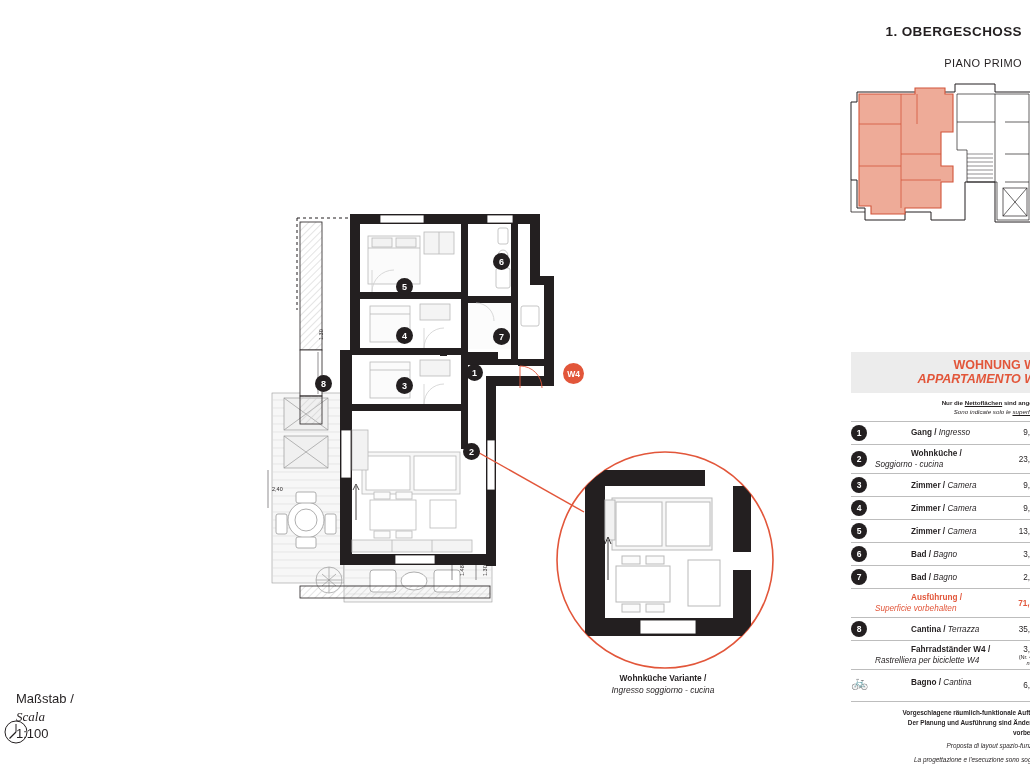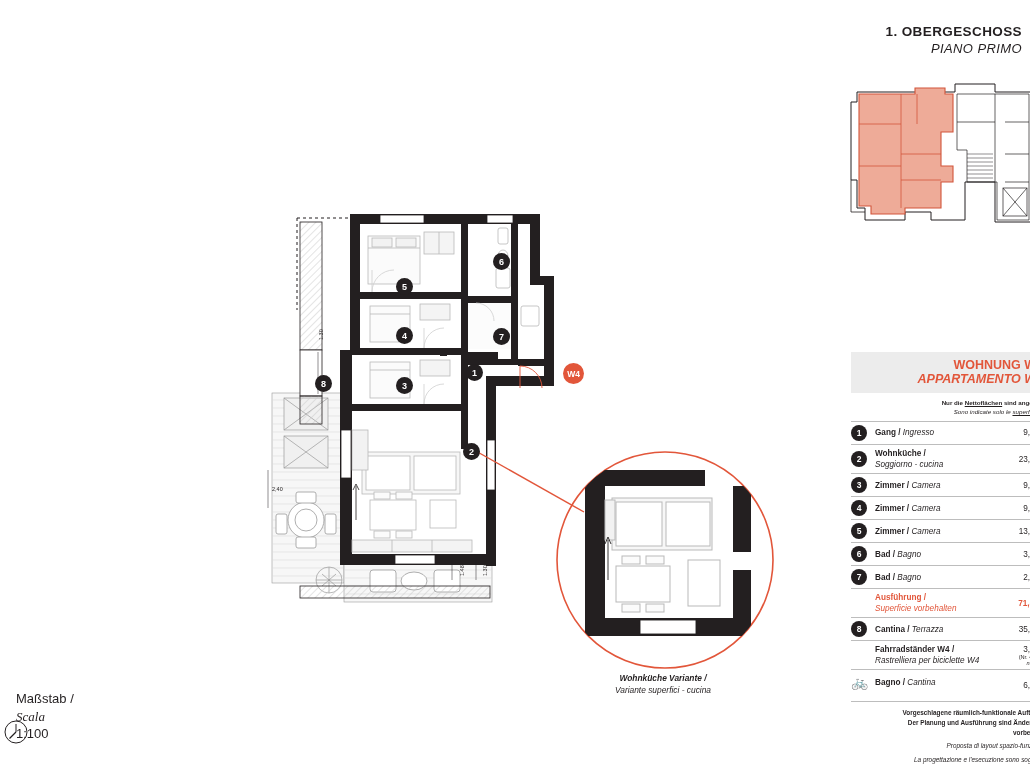--- a/index.html
+++ b/index.html
@@ -12,21 +12,21 @@
     position:relative;
     overflow:hidden;
   }
   .page { position:absolute; inset:0; }
 
   
   .header {
     position:absolute; right:8px; top:24px; text-align:right;
   }
   .header .de { font-size:13.5px; font-weight:bold; letter-spacing:.4px; }
-  .header .it { font-size:13px; font-style:italic; letter-spacing:.4px; margin-top:2px; }
+  .header .it { font-size:11px; letter-spacing:.4px; margin-top:18px; }
 
   
   .keyplan { position:absolute; left:845px; top:62px; width:200px; height:180px; }
   .keyplan svg { display:block; }
 
   
   .legend { position:absolute; left:851px; top:352px; width:200px; }
   .legend-title {
     background:#ececec; padding:6px 8px 7px 8px; text-align:right;
   }
@@ -40,21 +40,21 @@
 
   table.legend-table { width:100%; border-collapse:collapse; }
   table.legend-table td { vertical-align:middle; padding:3px 0; }
   .rowline { border-top:1px solid #bdbdbd; }
   .num {
     width:16px; height:16px; border-radius:50%; background:#231f20; color:#fff;
     font-size:8.5px; font-weight:bold; display:flex; align-items:center; justify-content:center;
   }
   .cell-num { width:24px; }
   .cell-label { font-size:8.2px; line-height:1.35; }
-  .cell-label b { font-weight:bold; }
+  .cell-label b { font-weight:bold;margin-left:36px; }
   .cell-label i { font-style:italic; }
   .cell-area { text-align:right; font-size:8.2px; white-space:nowrap; width:58px; }
   .orange { color:#e2563a; }
   .orange b { color:#e2563a; }
   .bold { font-weight:bold; }
 
   .legend-foot {
     text-align:right; font-size:6.4px; line-height:1.5; margin-top:7px; padding-top:6px;
     border-top:1px solid #bdbdbd;
   }
@@ -77,21 +77,21 @@
     background:#231f20; color:#fff; font-size:9px; font-weight:bold;
     display:flex; align-items:center; justify-content:center; z-index:6;
   }
   .badge.w4 {
     width:21px; height:21px; background:#e2563a; font-size:8.5px;
   }
   .callout-caption {
     position:absolute; left:563px; top:672px; width:200px; text-align:center;
     font-size:8.4px; line-height:1.45;
   }
-  .callout-caption .de { font-weight:bold;font-style:italic; }
+  .callout-caption .de { font-weight:bold; }
   .callout-caption .it { font-style:italic; }
 
   .dim { position:absolute; font-size:5.5px; color:#231f20; }
 </style>
 </head>
 <body>
 
 <div class="page">
 
   <div class="header">
@@ -532,17 +532,17 @@
     <div class="badge" style="left:396px; top:377px;">3</div>
     <div class="badge" style="left:396px; top:327px;">4</div>
     <div class="badge" style="left:396px; top:278px;">5</div>
     <div class="badge" style="left:493px; top:253px;">6</div>
     <div class="badge" style="left:493px; top:328px;">7</div>
     <div class="badge" style="left:315px; top:375px;">8</div>
     <div class="badge w4" style="left:563px; top:363px;text-align:center;">W4</div>
 
     <div class="callout-caption">
       <div class="de">Wohnküche Variante /</div>
-      <div class="it">Variante superfici - cucina</div>
+      <div class="it">Ingresso soggiorno - cucina</div>
     </div>
   </div>
 
 </div>
 
 </body></html>

